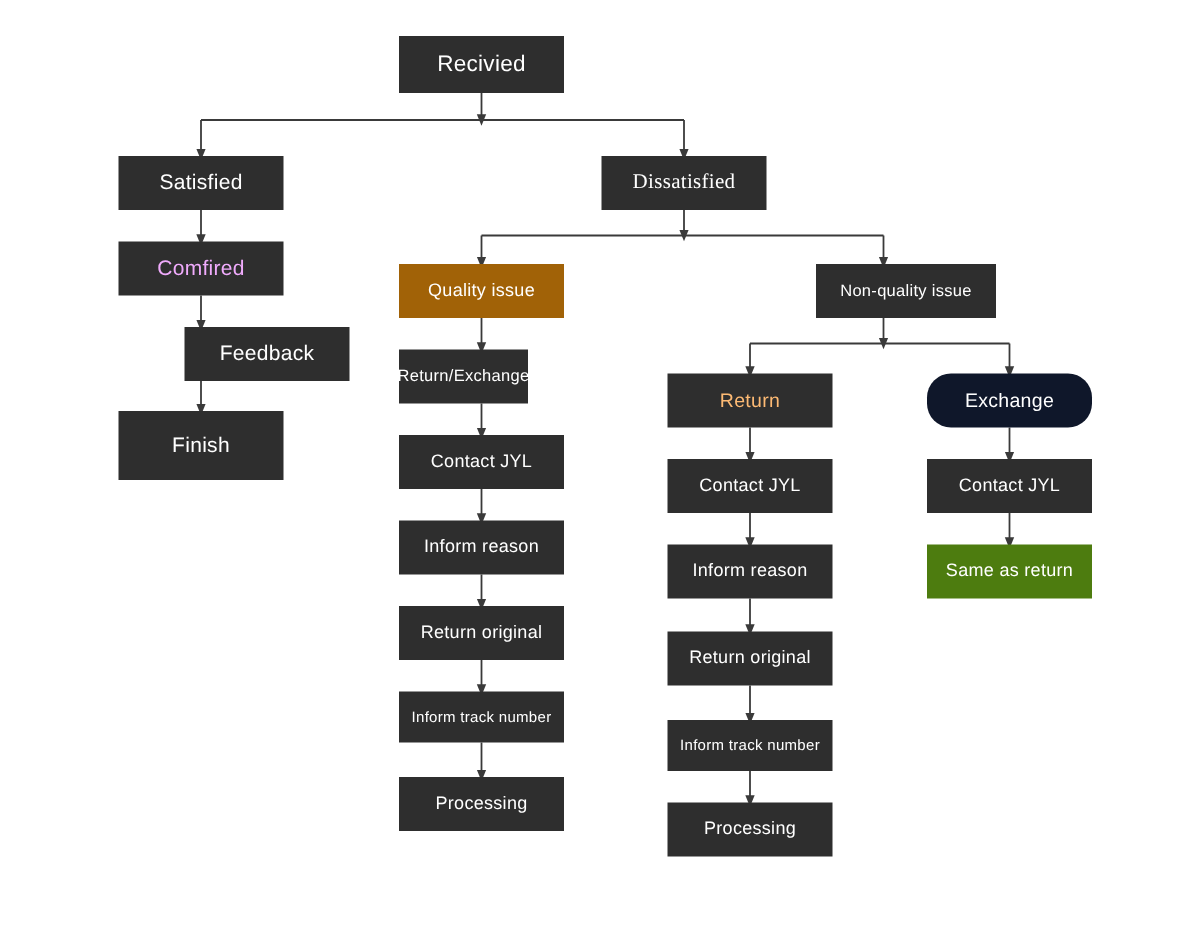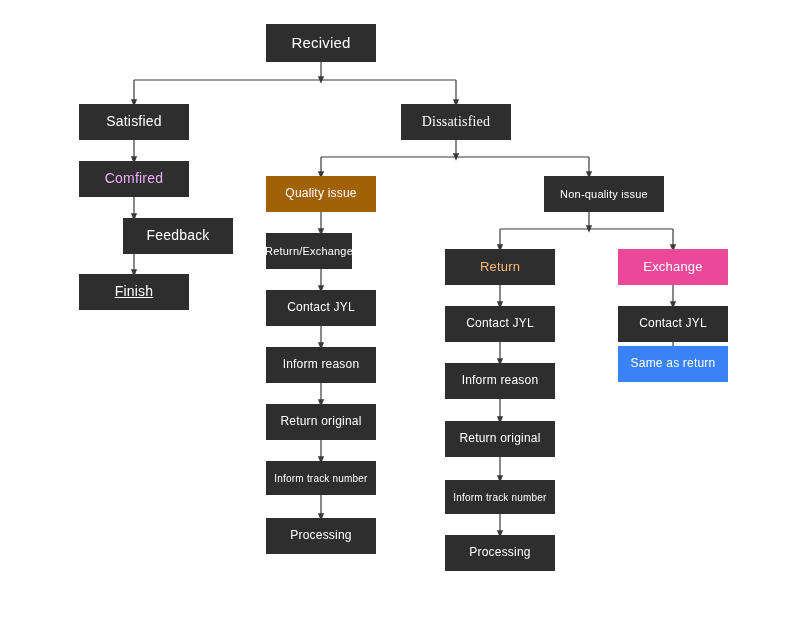--- a/index.html
+++ b/index.html
@@ -99,21 +99,21 @@
       </div>
       <div class="node" style="left: 79px; top: 104px; width: 110px; height: 36px; background: rgb(46, 46, 46); color: rgb(255, 255, 255); font-size: 14px;">
         <span>Satisfied</span>
       </div>
       <div class="node" style="left: 79px; top: 161px; width: 110px; height: 36px; background: rgb(46, 46, 46); color: #f0abfc; font-size: 14px;">
         <span>Comfired</span>
       </div>
       <div class="node" style="left: 79px; top: 218px; width: 110px; height: 36px; background: rgb(46, 46, 46); color: rgb(255, 255, 255); font-size: 14px; margin-left: 44px;">
         <span>Feedback</span>
       </div>
-      <div class="node" style="left: 79px; top: 274px; width: 110px; height: 36px; background: rgb(46, 46, 46); color: rgb(255, 255, 255); font-size: 14px; text-decoration: underline;">
+      <div class="node" style="left: 79px; top: 274px; width: 110px; height: 46px; background: rgb(46, 46, 46); color: rgb(255, 255, 255); font-size: 14px;">
         <span>Finish</span>
       </div>
       <div class="node" style="left: 401px; top: 104px; width: 110px; height: 36px; background: rgb(46, 46, 46); color: rgb(255, 255, 255); font-size: 14px; font-family: Liberation Serif, serif;">
         <span>Dissatisfied</span>
       </div>
       <div class="node" style="left: 266px; top: 176px; width: 110px; height: 36px; background: #a16207; color: rgb(255, 255, 255); font-size: 12px;">
         <span>Quality issue</span>
       </div>
       <div class="node" style="left: 266px; top: 233px; width: 86px; height: 36px; background: rgb(46, 46, 46); color: rgb(255, 255, 255); font-size: 11px;">
         <span>Return/Exchange</span>
@@ -147,24 +147,24 @@
       </div>
       <div class="node" style="left: 445px; top: 421px; width: 110px; height: 36px; background: rgb(46, 46, 46); color: rgb(255, 255, 255); font-size: 12px;">
         <span>Return original</span>
       </div>
       <div class="node" style="left: 445px; top: 480px; width: 110px; height: 34px; background: rgb(46, 46, 46); color: rgb(255, 255, 255); font-size: 10px;">
         <span>Inform track number</span>
       </div>
       <div class="node" style="left: 445px; top: 535px; width: 110px; height: 36px; background: rgb(46, 46, 46); color: rgb(255, 255, 255); font-size: 12px;">
         <span>Processing</span>
       </div>
-      <div class="node" style="left: 618px; top: 249px; width: 110px; height: 36px; background: #ec4899; color: rgb(255, 255, 255); font-size: 13px;">
+      <div class="node" style="left: 618px; top: 249px; width: 110px; height: 36px; background: #0f172a; color: rgb(255, 255, 255); font-size: 13px; border-radius: 16px;">
         <span>Exchange</span>
       </div>
       <div class="node" style="left: 618px; top: 306px; width: 110px; height: 36px; background: rgb(46, 46, 46); color: rgb(255, 255, 255); font-size: 12px;">
         <span>Contact JYL</span>
       </div>
-      <div class="node" style="left: 618px; top: 346px; width: 110px; height: 36px; background: #3b82f6; color: rgb(255, 255, 255); font-size: 12px;">
+      <div class="node" style="left: 618px; top: 363px; width: 110px; height: 36px; background: #4d7c0f; color: rgb(255, 255, 255); font-size: 12px;">
         <span>Same as return</span>
       </div>
     </div>
 
 </div>
 
 </body></html>

